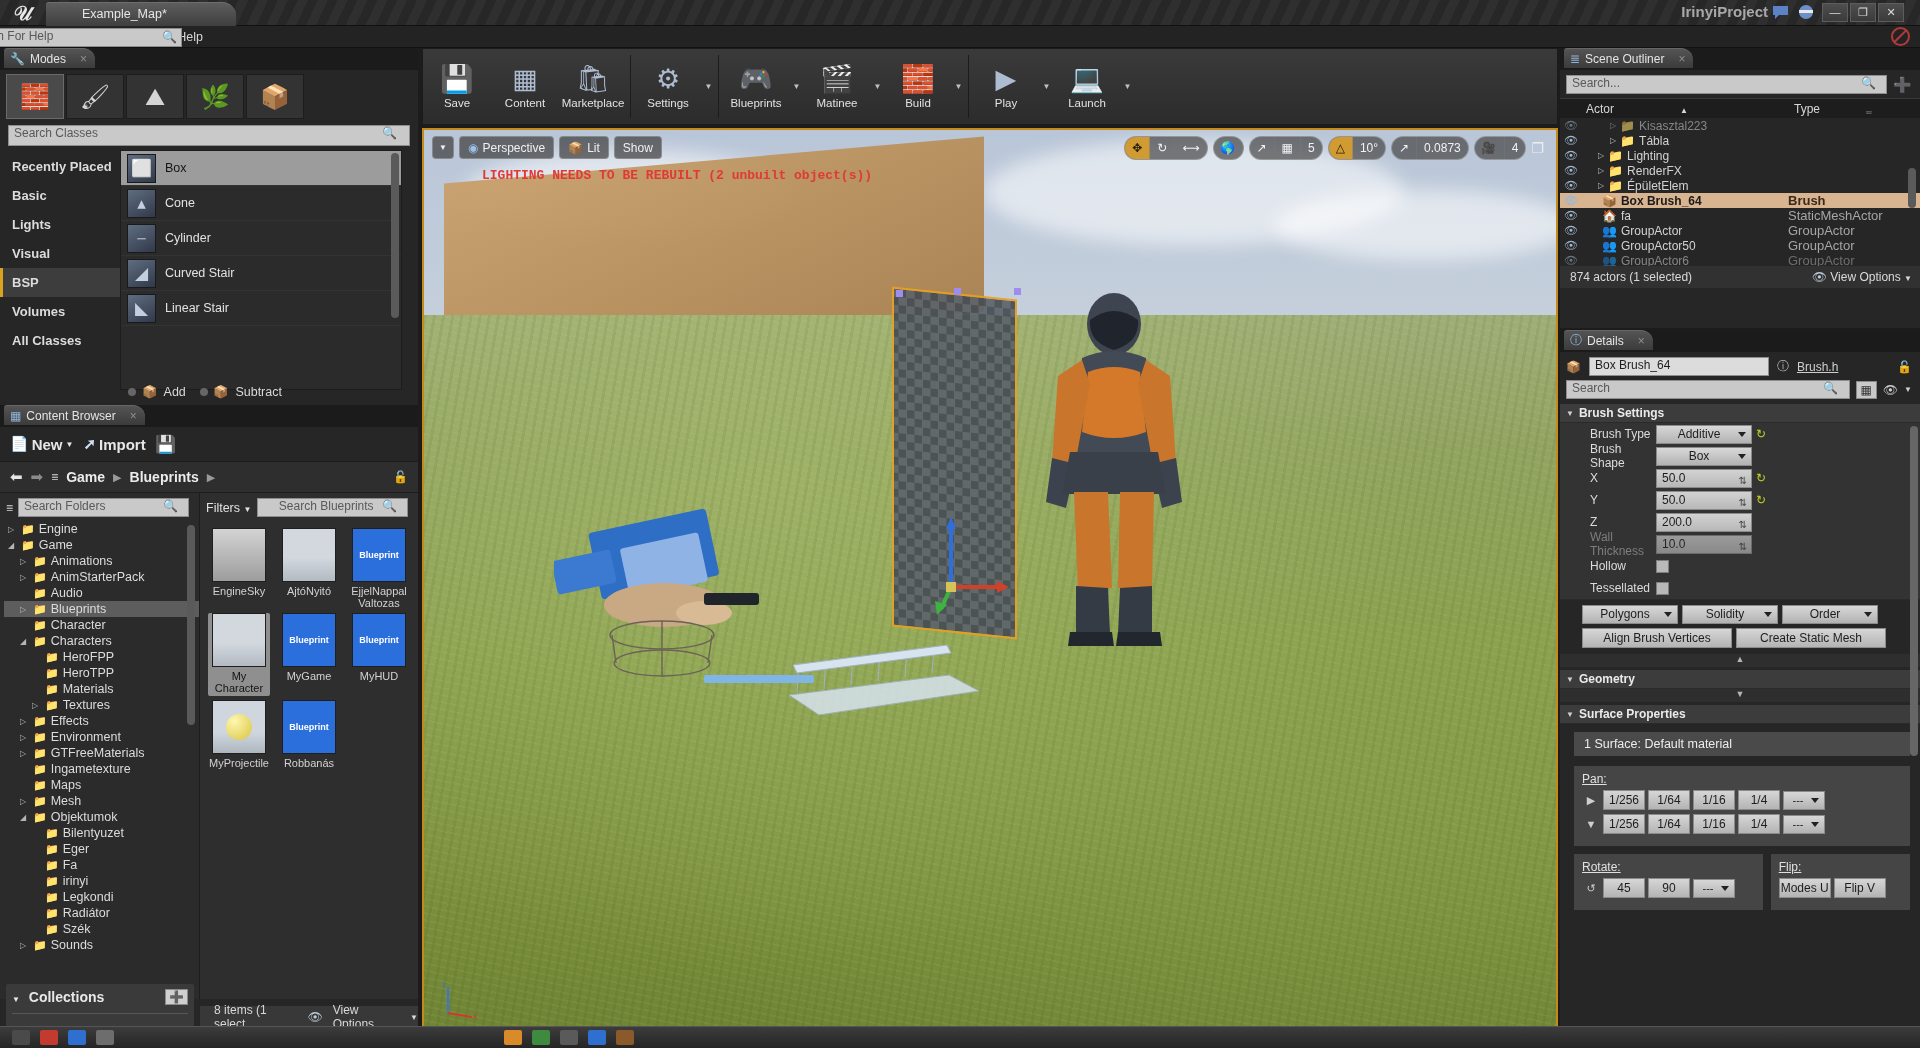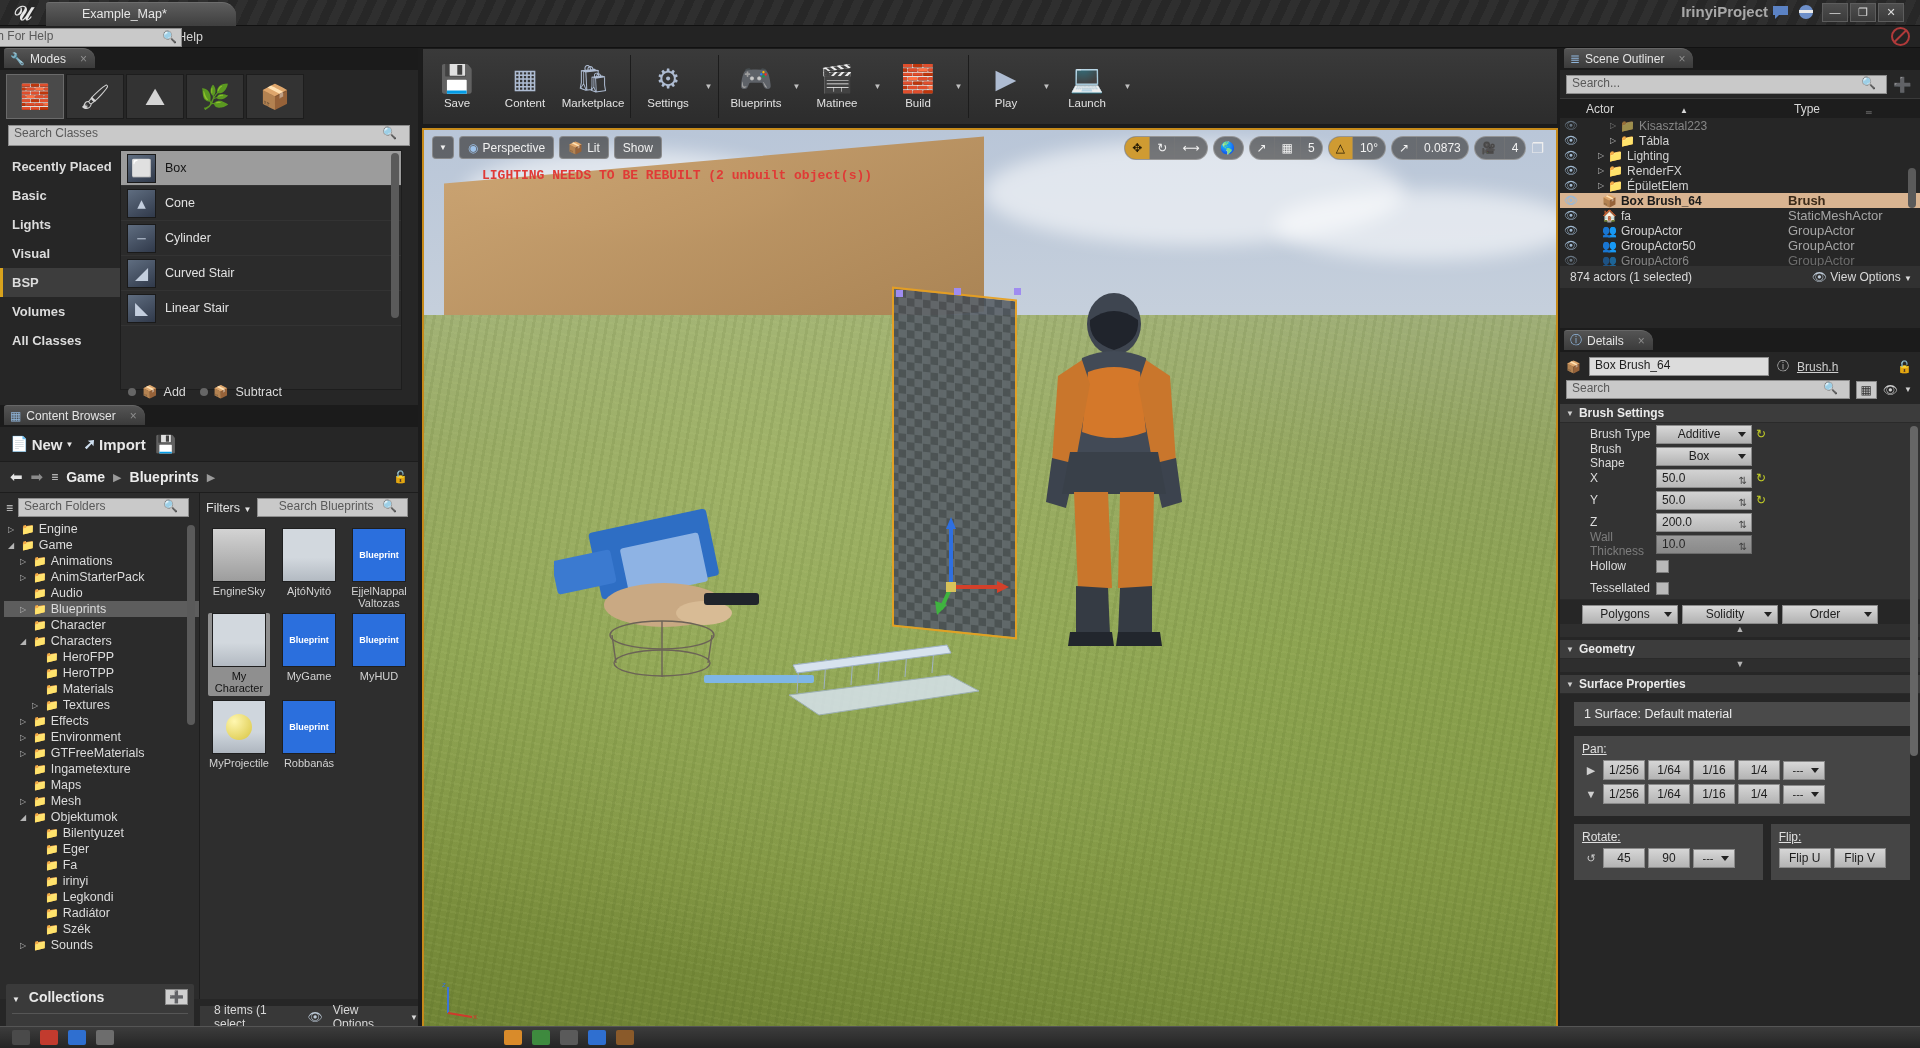--- a/index.html
+++ b/index.html
@@ -1023,20 +1023,24 @@
       <div class="ue-combo" style="width:96px;">
         <span>Polygons</span><span class="cv"></span>
       </div>
       <div class="ue-combo" style="width:96px;">
         <span>Solidity</span><span class="cv"></span>
       </div>
       <div class="ue-combo" style="width:96px;">
         <span>Order</span><span class="cv"></span>
       </div>
     </div>
+    <div class="btnrow" style="padding-top:4px;padding-bottom:6px;">
+      <div class="ue-btn" style="width:150px;">Align Brush Vertices</div>
+      <div class="ue-btn" style="width:150px;">Create Static Mesh</div>
+    </div>
     <div class="collapse-bar">▲</div>
 
     <div class="section-hdr" style="margin-top:3px;">
       <span class="caret">▼</span>
       <span>Geometry</span>
     </div>
     <div class="collapse-bar">▼</div>
 
     <div class="section-hdr" style="margin-top:3px;">
       <span class="caret">▼</span>
@@ -1076,21 +1080,21 @@
           <div class="ue-btn">45</div>
           <div class="ue-btn">90</div>
           <div class="ue-combo">
             <span>---</span><span class="cv"></span>
           </div>
         </div>
       </div>
       <div class="flip-box">
         <div class="pan-lbl">Flip:</div>
         <div class="pan-row">
-          <div class="ue-btn" style="width:52px;">Flip U</div>
+          <div class="ue-btn" style="width:52px;">Modes U</div>
           <div class="ue-btn" style="width:52px;">Flip V</div>
         </div>
       </div>
     </div>
 
     <div class="det-sb"></div>
   </div>
 
   <div class="taskbar">
     <span class="tsq" style="background:#4a4a4a;"></span>

